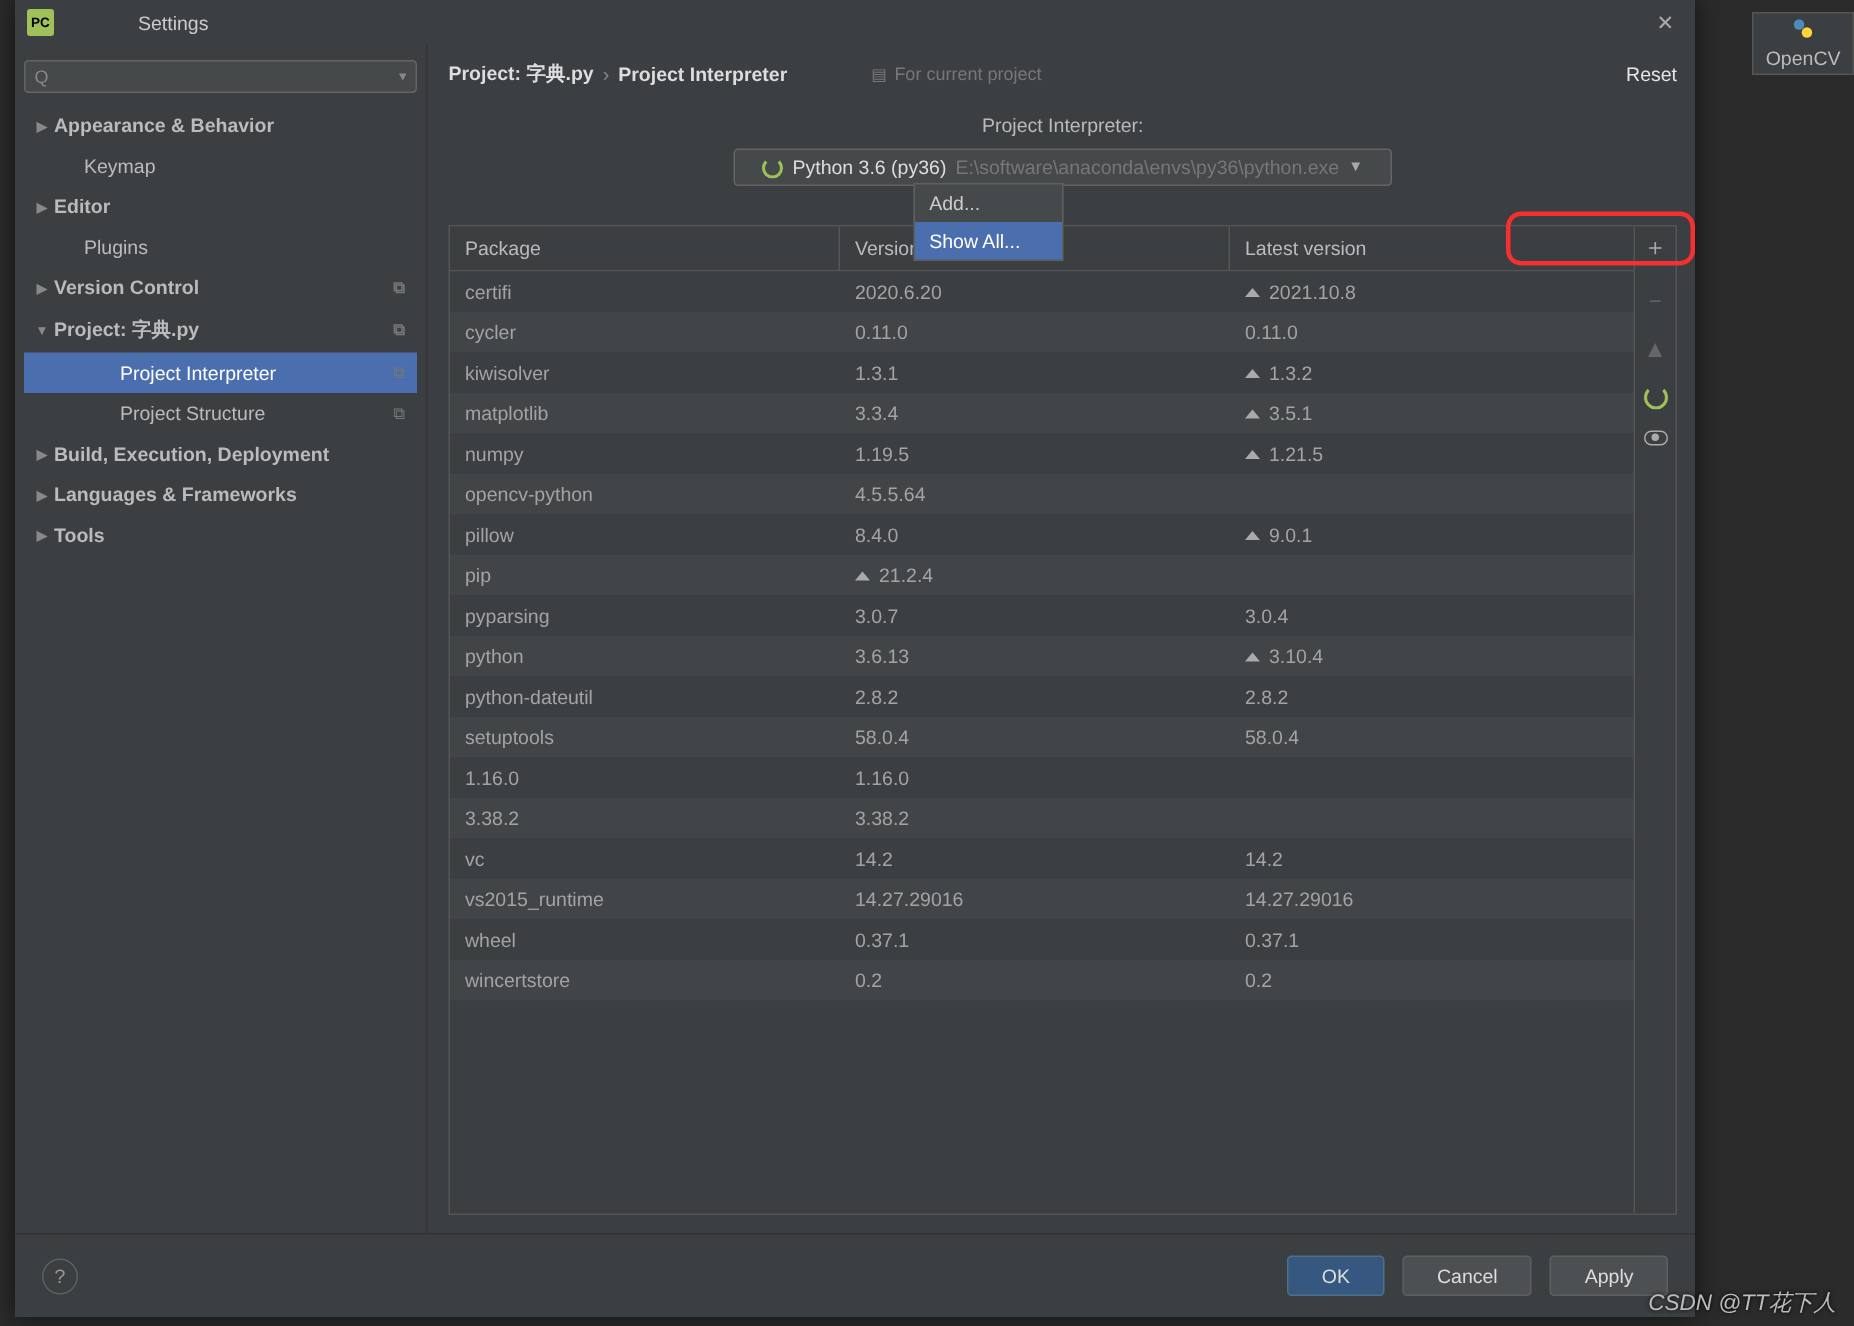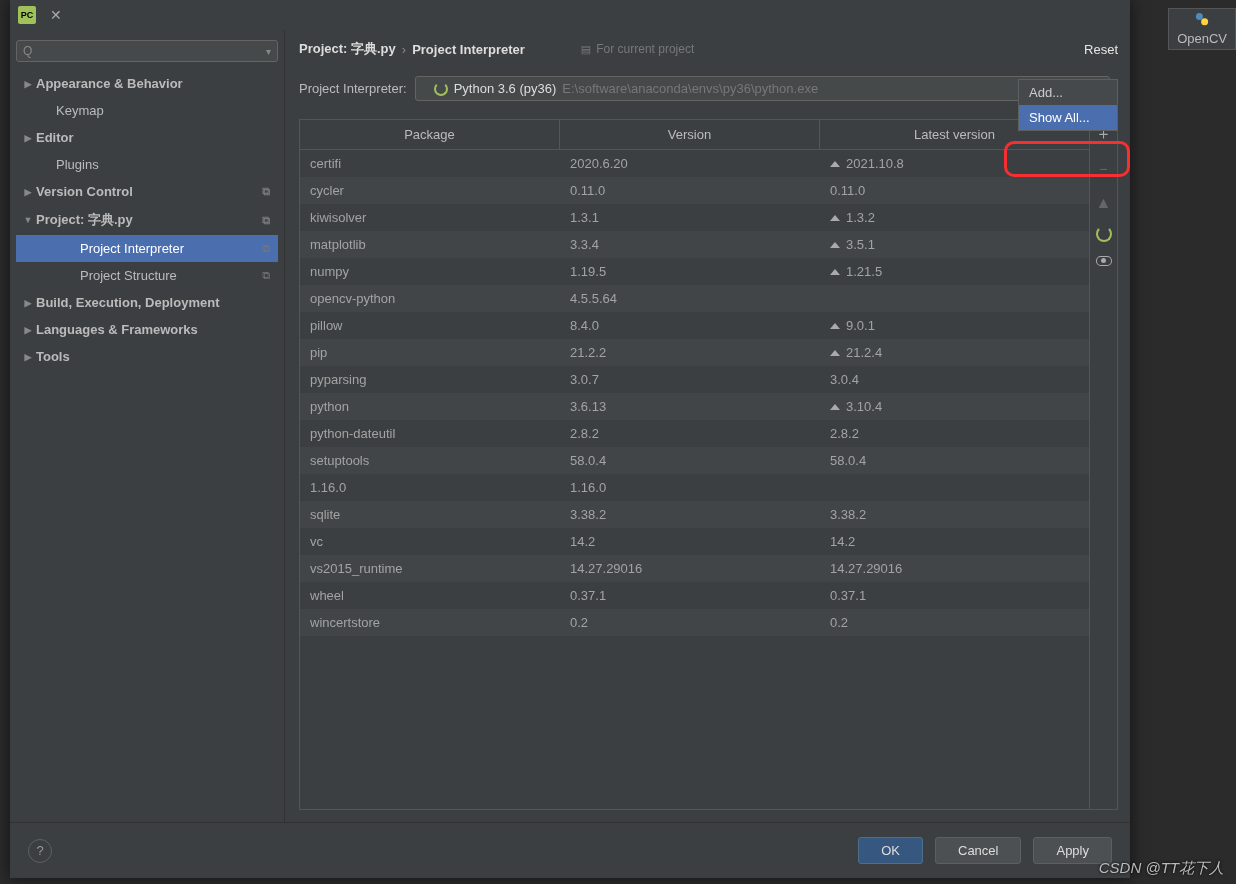--- a/index.html
+++ b/index.html
@@ -31,20 +31,21 @@
   height: 878px;
   background: #3c3f41;
   box-shadow: 0 0 15px rgba(0,0,0,0.6);
   display: flex;
   flex-direction: column;
 }
 .title-bar {
   display: flex; align-items: center;
   padding: 4px 8px;
   height: 30px;
+  gap: 48px;
 }
 .title-bar .logo {
   width: 18px; height: 18px;
   background: #a0c15a;
   border-radius: 2px;
   margin-right: 8px;
   display: flex; align-items: center; justify-content: center;
   font-size: 9px; font-weight: bold; color: #000;
 }
 .title-bar .title { color: #ccc; font-weight: 500; flex: 1; }
@@ -107,20 +108,21 @@
   margin-left: 50px;
   color: #777;
   display: flex; align-items: center; gap: 5px;
   font-size: 12px;
 }
 .breadcrumb .note .disk-icon { font-size: 11px; }
 .breadcrumb .reset { margin-left: auto; color: #e5e5e5; cursor: pointer; font-weight: 500; text-align: center; }
 .interp-row {
   display: flex; align-items: center; gap: 8px;
   margin-bottom: 18px;
+  flex-direction: column;
 }
 .interp-row .label { color: #bbb; white-space: nowrap; }
 .interp-select {
   flex: 1;
   background: #45494a;
   border: 1px solid #646464;
   border-radius: 3px;
   padding: 4px 18px;
   display: flex; align-items: center; gap: 6px;
   cursor: pointer;
@@ -165,21 +167,20 @@
 }
 .table-wrap {
   display: flex;
   flex: 1;
   border: 1px solid #555;
   overflow: hidden;
 }
 .table {
   flex: 1;
   overflow-y: auto;
-  text-align: center;
 }
 .thead {
   display: flex;
   background: #3c3f41;
   border-bottom: 1px solid #555;
 }
 .th {
   padding: 7px 10px;
   color: #bbb;
   font-weight: 400;
@@ -268,20 +269,21 @@
   <svg class="py-icon" viewBox="0 0 16 16">
       <circle cx="5" cy="5" r="4" fill="#4b8bbe"></circle>
       <circle cx="11" cy="11" r="4" fill="#ffd43b"></circle>
     </svg>
   <span>OpenCV</span>
 </div>
 
 <div class="dialog">
   <div class="title-bar">
     <div class="logo">PC</div>
+    <div class="title">Settings</div>
     <div class="close">✕</div>
   </div>
   <div class="body">
     <div class="sidebar">
       <div class="search-box">
         <span class="mag">Q</span>
         <input placeholder="" style="">
         <span class="chev">▾</span>
       </div>
       <div class="tree" id="tree">
@@ -422,21 +424,20 @@
               <div class="row">
                 <div class="td c1">pillow</div>
                 <div class="td c2">8.4.0</div>
                 <div class="td c3">
                   <div class="up-arrow"></div>
                   <span>9.0.1</span>
                 </div>
               </div>
               <div class="row">
                 <div class="td c1">pip</div>
-                <div class="td c2">21.2.2</div>
                 <div class="td c3">
                   <div class="up-arrow"></div>
                   <span>21.2.4</span>
                 </div>
               </div>
               <div class="row">
                 <div class="td c1">pyparsing</div>
                 <div class="td c2">3.0.7</div>
                 <div class="td c3">
                   <span>3.0.4</span>
@@ -464,21 +465,20 @@
                   <span>58.0.4</span>
                 </div>
               </div>
               <div class="row">
                 <div class="td c2">1.16.0</div>
                 <div class="td c3">
                   <span>1.16.0</span>
                 </div>
               </div>
               <div class="row">
-                <div class="td c1">sqlite</div>
                 <div class="td c2">3.38.2</div>
                 <div class="td c3">
                   <span>3.38.2</span>
                 </div>
               </div>
               <div class="row">
                 <div class="td c1">vc</div>
                 <div class="td c2">14.2</div>
                 <div class="td c3">
                   <span>14.2</span>

